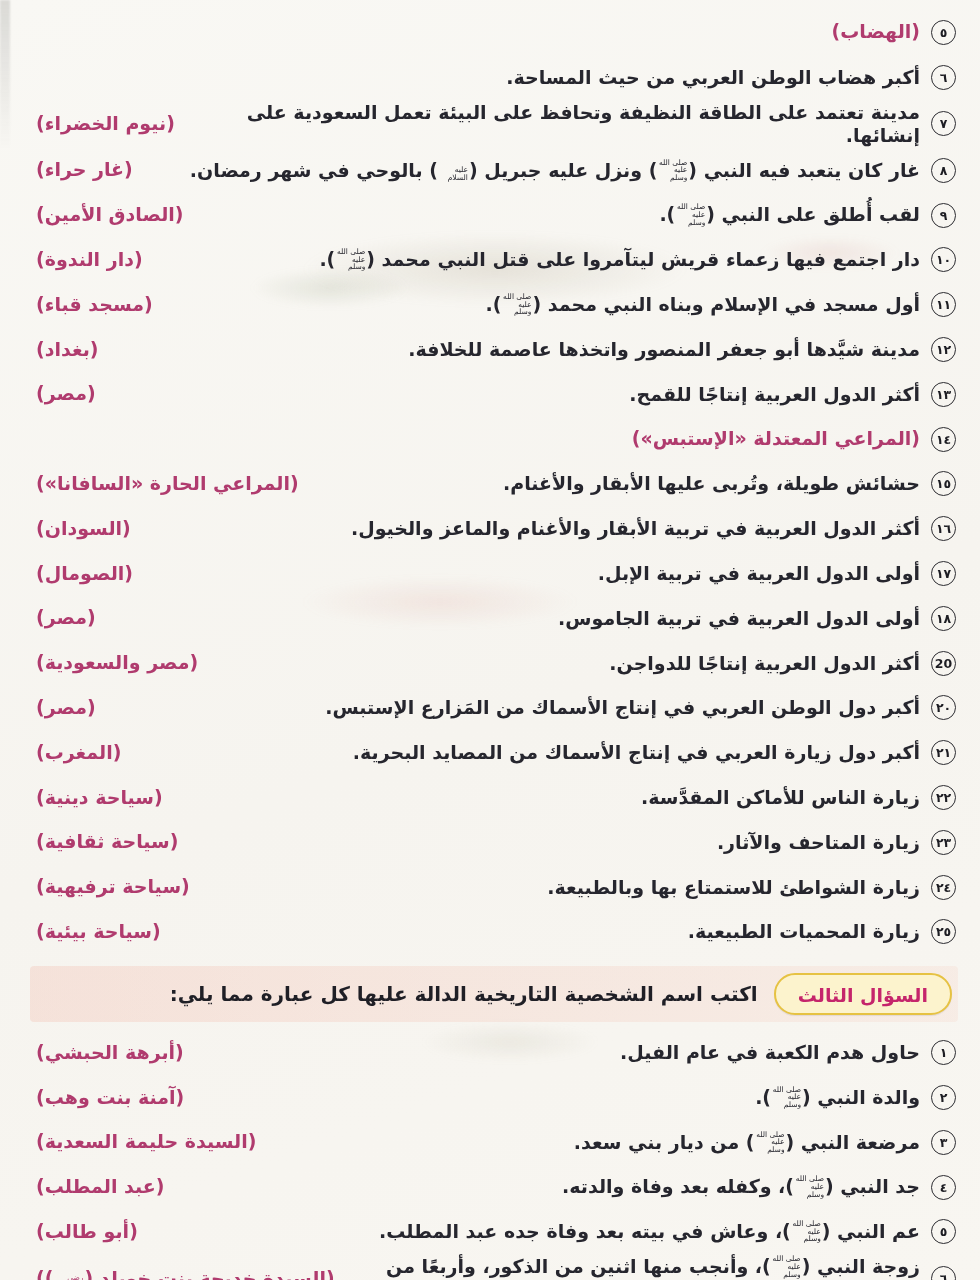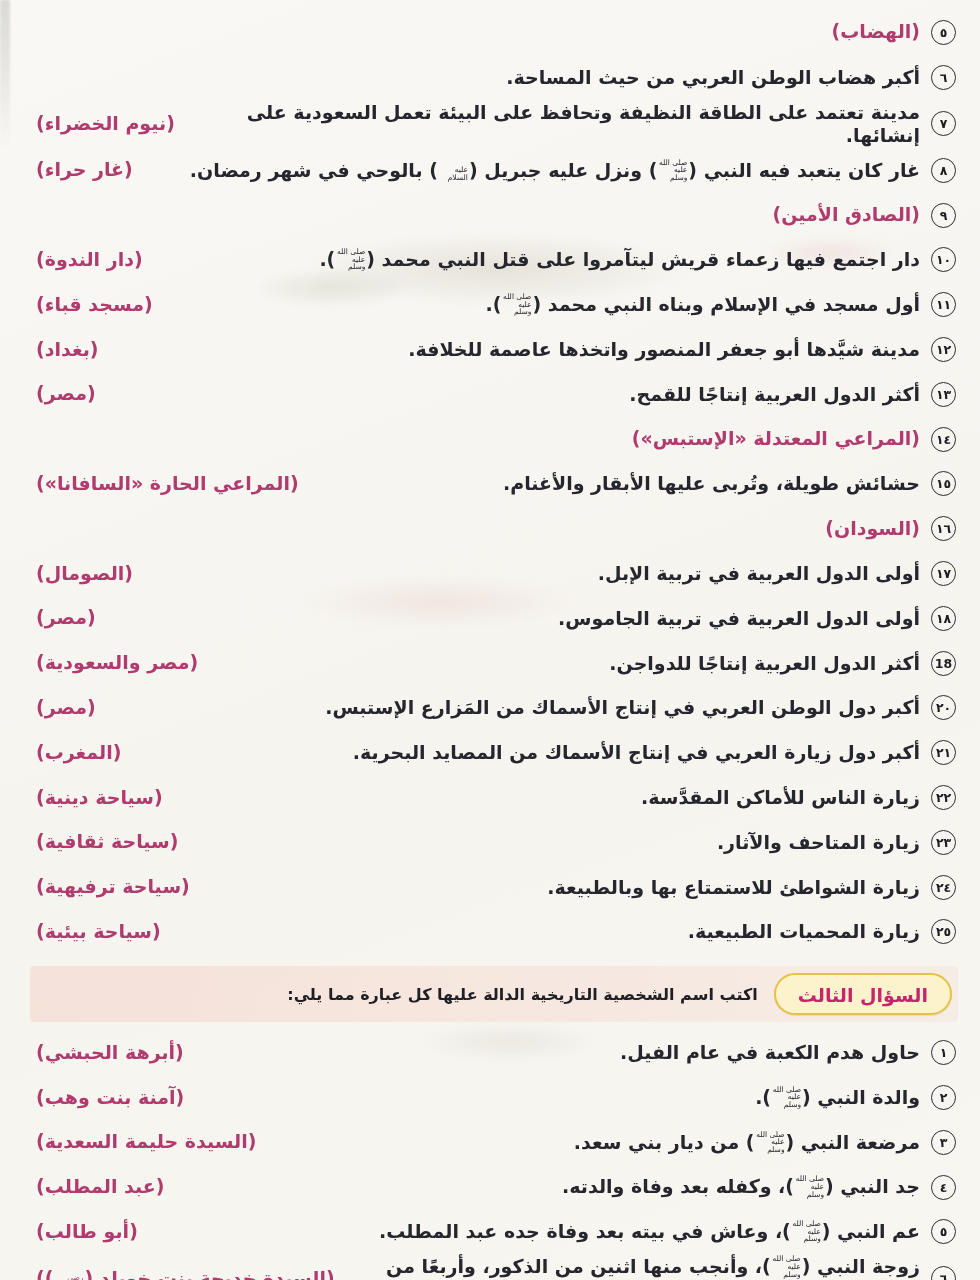--- a/index.html
+++ b/index.html
@@ -79,21 +79,21 @@
     background:#fcf3cd;
     border:2.5px solid #e6c243;
     border-radius:22px;
     padding:9px 22px 7px;
     color:#c5256b;
     font-weight:800;
     font-size:19px;
     box-shadow:0 1px 1px rgba(0,0,0,0.08);
   }
   .instruction{
-    font-size:16px;font-weight:800;color:#1f1f26;
+    font-size:20px;font-weight:800;color:#1f1f26;
   }
 </style>
 </head>
 <body>
 
 <div class="page">
   <div class="artifact art1"></div>
   <div class="artifact art2"></div>
   <div class="artifact art3"></div>
   <div class="artifact art4"></div>
@@ -114,20 +114,21 @@
       <span class="q">مدينة تعتمد على الطاقة النظيفة وتحافظ على البيئة تعمل السعودية على إنشائها.</span>
       <span class="ans">(نيوم الخضراء)</span>
     </div>
     <div class="row">
       <span class="num">٨</span>
       <span class="q">غار كان يتعبد فيه النبي (<span class="seal">صلى الله عليه وسلم</span>) ونزل عليه جبريل (<span class="seal">عليه السلام</span>) بالوحي في شهر رمضان.</span>
       <span class="ans">(غار حراء)</span>
     </div>
     <div class="row">
       <span class="num">٩</span>
+      <span class="q">لقب أُطلق على النبي (<span class="seal">صلى الله عليه وسلم</span>).</span>
       <span class="ans">(الصادق الأمين)</span>
     </div>
     <div class="row">
       <span class="num">١٠</span>
       <span class="q">دار اجتمع فيها زعماء قريش ليتآمروا على قتل النبي محمد (<span class="seal">صلى الله عليه وسلم</span>).</span>
       <span class="ans">(دار الندوة)</span>
     </div>
     <div class="row">
       <span class="num">١١</span>
       <span class="q">أول مسجد في الإسلام وبناه النبي محمد (<span class="seal">صلى الله عليه وسلم</span>).</span>
@@ -147,34 +148,35 @@
       <span class="num">١٤</span>
       <span class="ans">(المراعي المعتدلة «الإستبس»)</span>
     </div>
     <div class="row">
       <span class="num">١٥</span>
       <span class="q">حشائش طويلة، وتُربى عليها الأبقار والأغنام.</span>
       <span class="ans">(المراعي الحارة «السافانا»)</span>
     </div>
     <div class="row">
       <span class="num">١٦</span>
+      <span class="q">أكثر الدول العربية في تربية الأبقار والأغنام والماعز والخيول.</span>
       <span class="ans">(السودان)</span>
     </div>
     <div class="row">
       <span class="num">١٧</span>
       <span class="q">أولى الدول العربية في تربية الإبل.</span>
       <span class="ans">(الصومال)</span>
     </div>
     <div class="row">
       <span class="num">١٨</span>
       <span class="q">أولى الدول العربية في تربية الجاموس.</span>
       <span class="ans">(مصر)</span>
     </div>
     <div class="row">
-      <span class="num">18</span>
+      <span class="num">20</span>
       <span class="q">أكثر الدول العربية إنتاجًا للدواجن.</span>
       <span class="ans">(مصر والسعودية)</span>
     </div>
     <div class="row">
       <span class="num">٢٠</span>
       <span class="q">أكبر دول الوطن العربي في إنتاج الأسماك من المَزارع الإستبس.</span>
       <span class="ans">(مصر)</span>
     </div>
     <div class="row">
       <span class="num">٢١</span>

